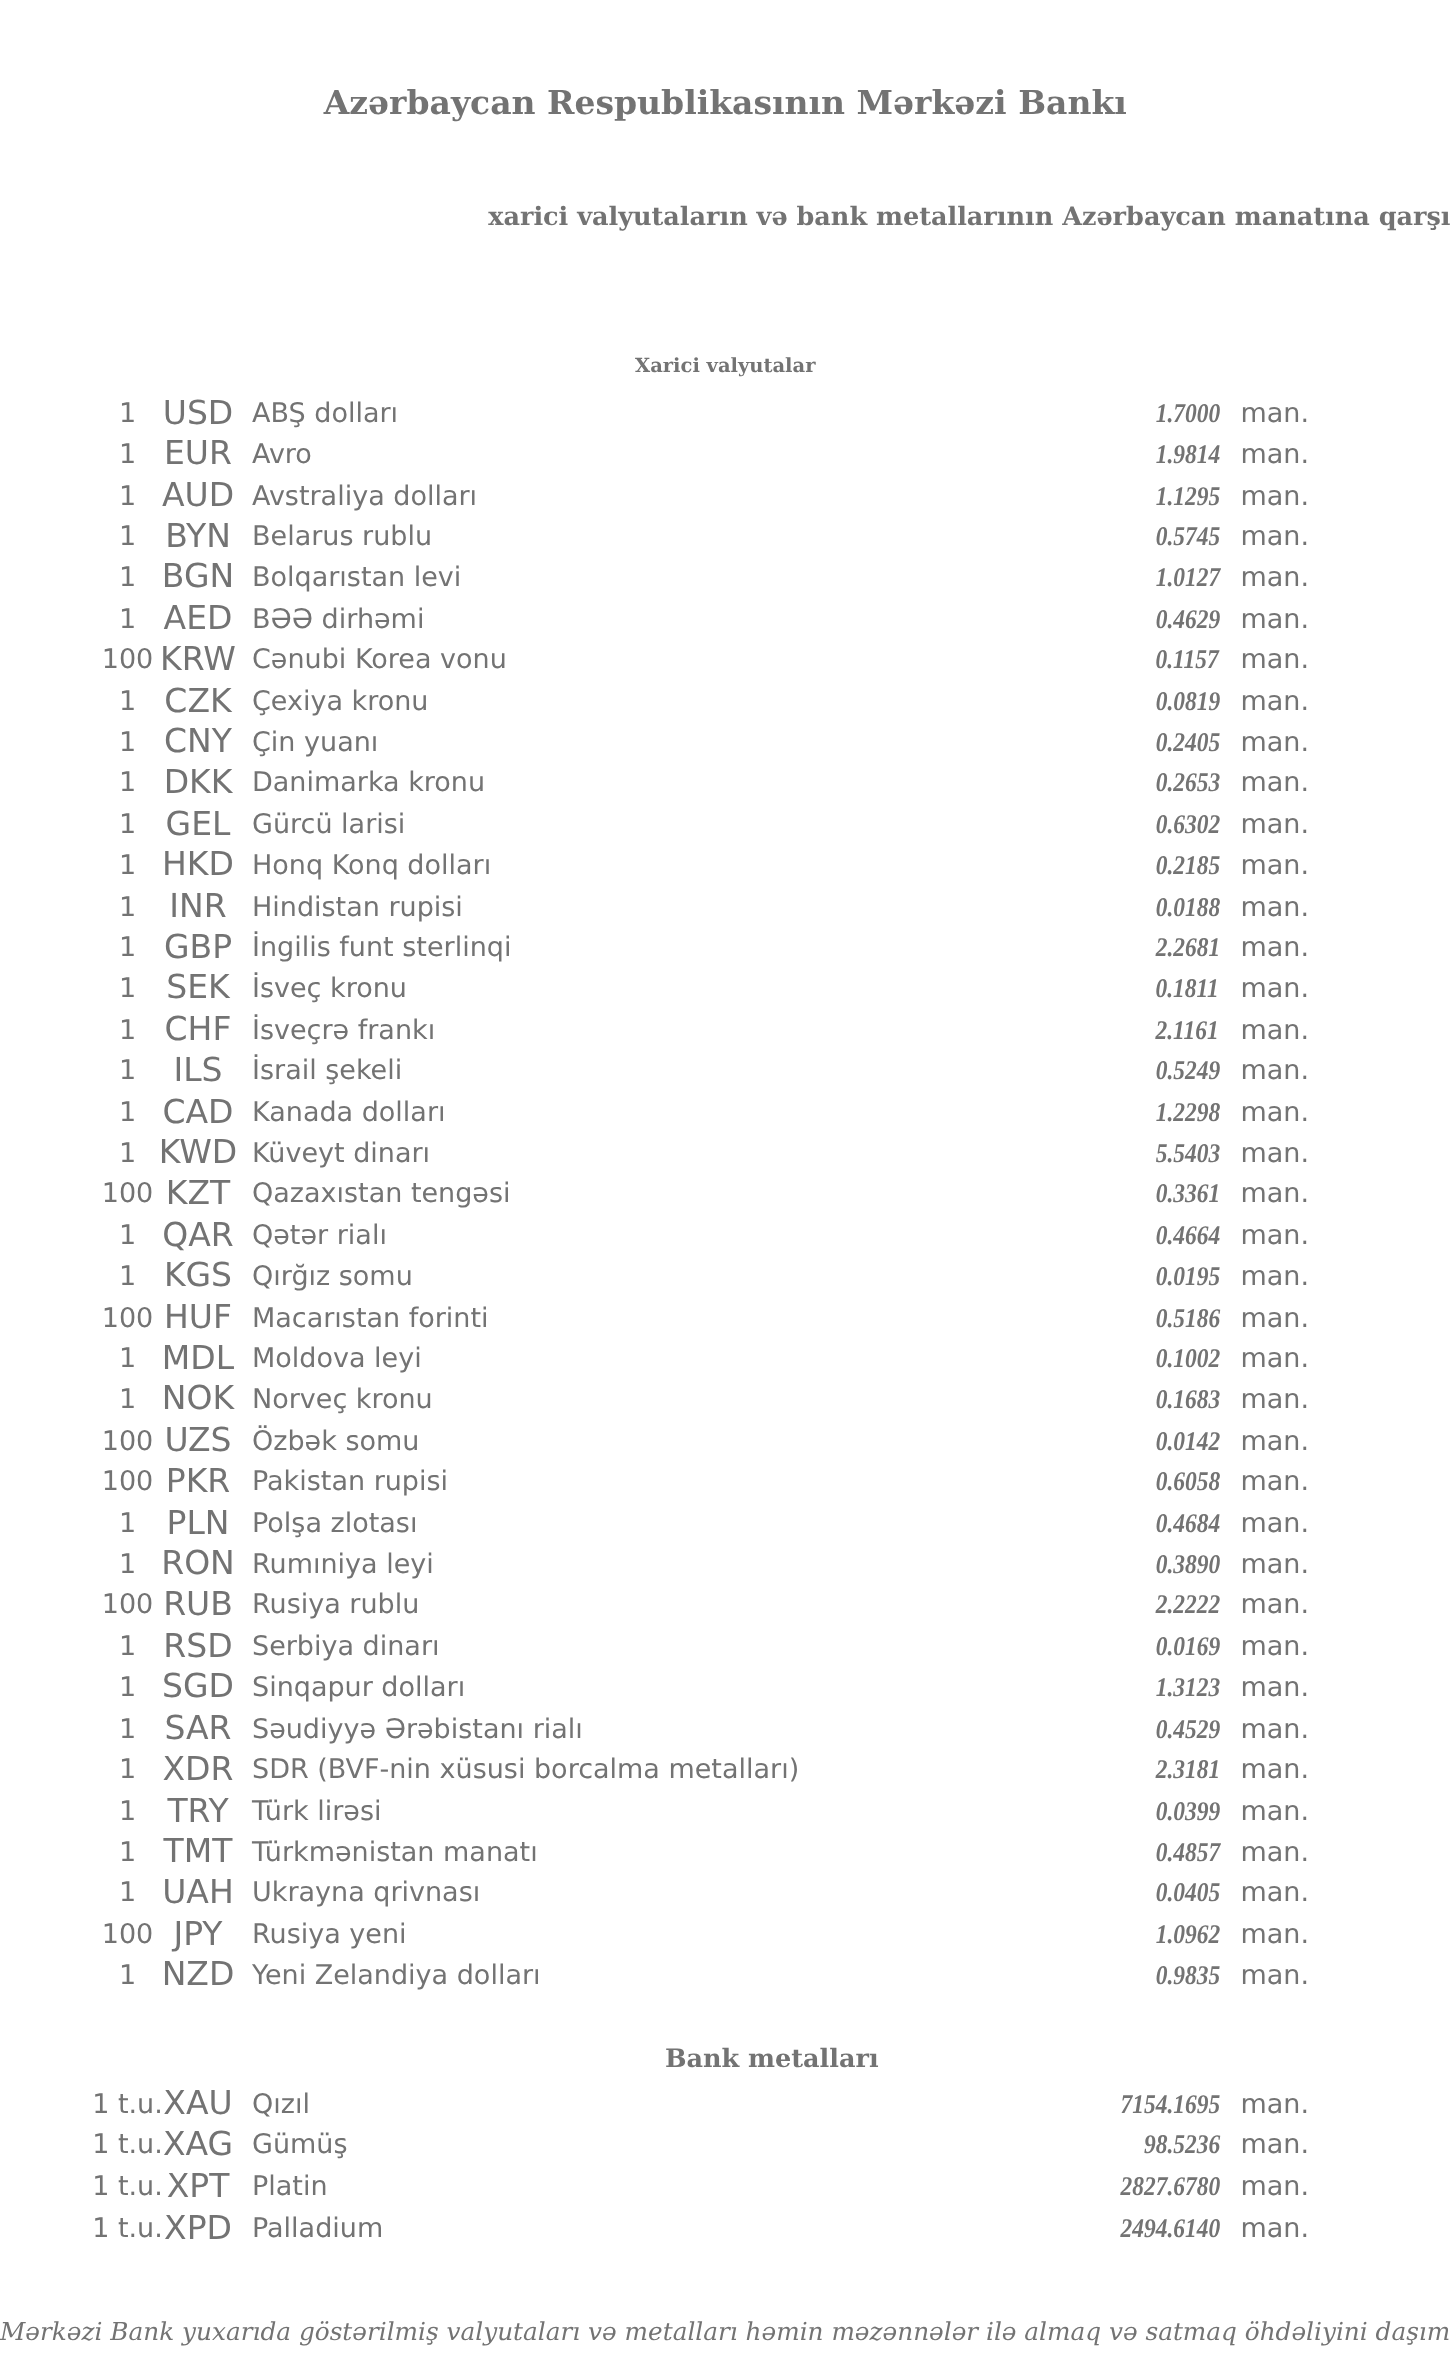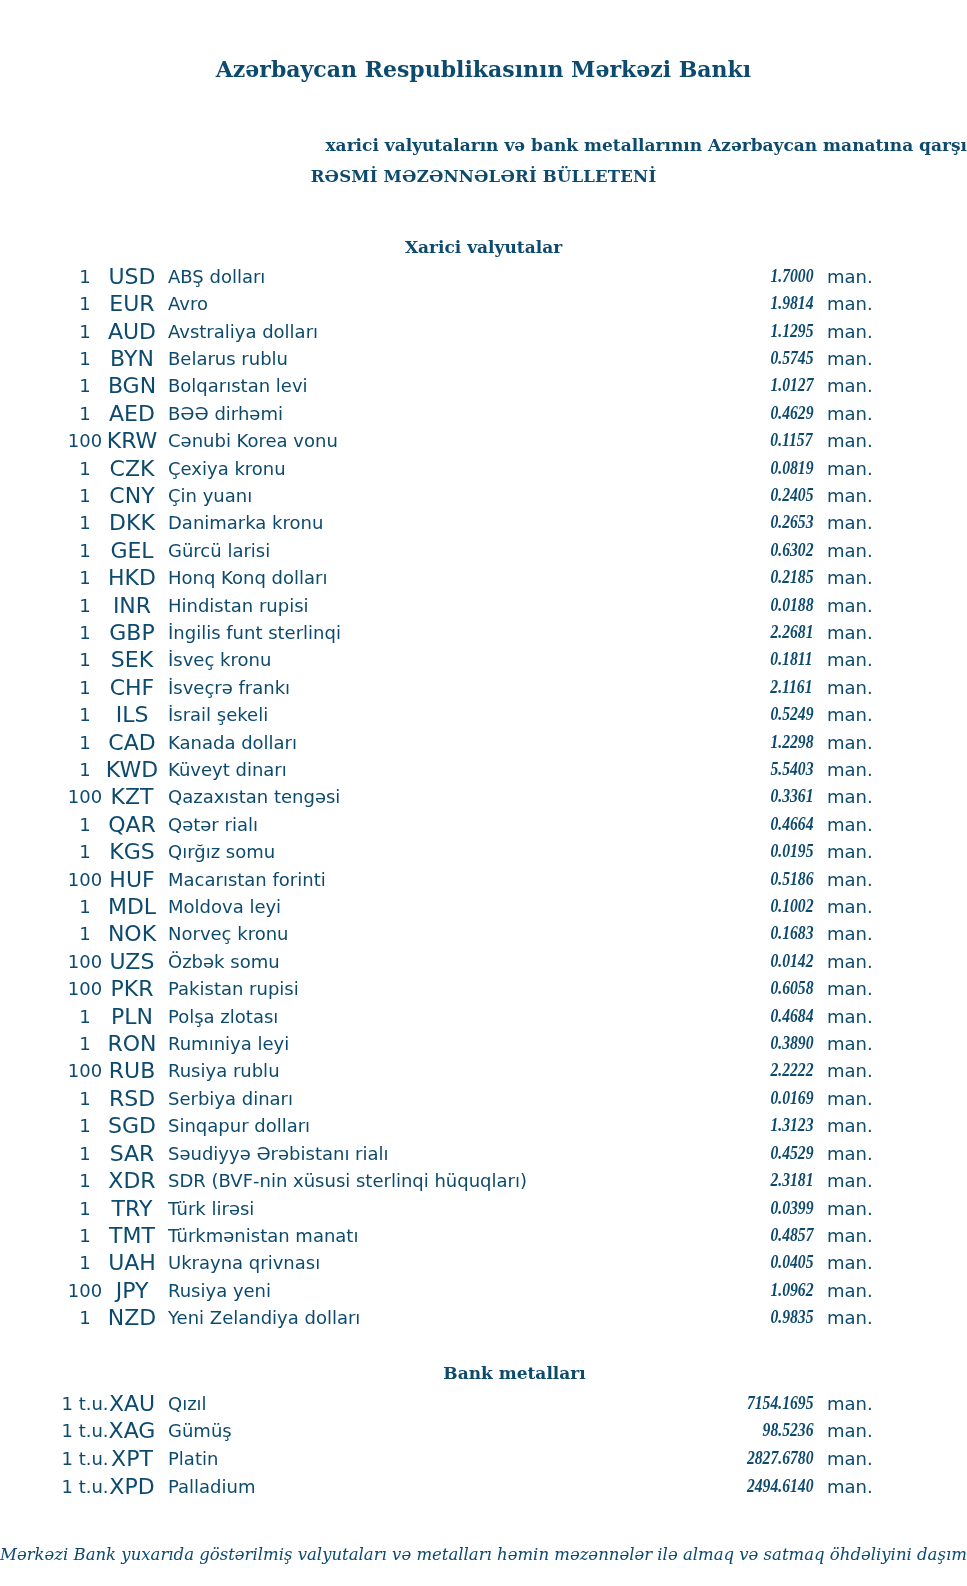--- a/index.html
+++ b/index.html
@@ -1,38 +1,38 @@
 <!DOCTYPE html>
 <html><head>
 <meta charset="utf-8">
 <style>
   html, body { margin: 0; padding: 0; background: #ffffff; }
   .page {
     position: relative;
     width: 967px;
     height: 1586px;
     background: #ffffff;
-    color: #0c4a6e;
+    color: #737373;
     font-family: "DejaVu Sans", sans-serif;
     overflow: hidden;
   }
   .hline {
     position: absolute;
     left: 0;
     width: 100%;
     text-align: center;
     font-family: "DejaVu Serif", "Liberation Serif", serif;
     font-weight: bold;
     white-space: nowrap;
   }
   .bank-title   { top: 56px;  font-size: 22px; }
   .date-line    { top: 104px; font-size: 15px; }
   .subject-line { top: 135px; font-size: 17px; text-align: right; }
   .bulletin-title { top: 167px; font-size: 16.5px; letter-spacing: 0.2px; }
-  .section-title-cur { top: 237px; font-size: 17px; }
+  .section-title-cur { top: 237px; font-size: 13px; }
   .section-title-met { top: 1363px; font-size: 17px; padding-left: 31px; }
 
   .rates-table { position: absolute; left: 0; width: 100%; }
   .cur-table { top: 262px; }
   .met-table { top: 1389px; }
   .rate-row { position: relative; height: 27.42px; }
   .met-table .rate-row { height: 27.6px; }
 
   .cell { position: absolute; top: 50%; transform: translateY(-50%); white-space: nowrap; }
   .c-qty  { left: 40px;  width: 90px; text-align: center; font-size: 18px; }
@@ -62,21 +62,20 @@
     white-space: nowrap;
   }
 </style>
 </head>
 <body>
 
 <div class="page">
 
   <div class="hline bank-title">Azərbaycan Respublikasının Mərkəzi Bankı</div>
   <div class="hline subject-line">xarici valyutaların və bank metallarının Azərbaycan manatına qarşı</div>
-  <div class="hline bulletin-title">RƏSMİ MƏZƏNNƏLƏRİ BÜLLETENİ</div>
 
   <div class="hline section-title-cur">Xarici valyutalar</div>
 
   <div class="rates-table cur-table" id="currencies-table">
   <div class="rate-row">
     <span class="cell c-qty">1</span>
     <span class="cell c-code">USD</span>
     <span class="cell c-name">ABŞ dolları</span>
     <span class="cell c-rate">1.7000</span>
     <span class="cell c-unit">man.</span>
@@ -334,21 +333,21 @@
     <span class="cell c-qty">1</span>
     <span class="cell c-code">SAR</span>
     <span class="cell c-name">Səudiyyə Ərəbistanı rialı</span>
     <span class="cell c-rate">0.4529</span>
     <span class="cell c-unit">man.</span>
   </div>
 
   <div class="rate-row">
     <span class="cell c-qty">1</span>
     <span class="cell c-code">XDR</span>
-    <span class="cell c-name">SDR (BVF-nin xüsusi sterlinqi hüquqları)</span>
+    <span class="cell c-name">SDR (BVF-nin xüsusi borcalma metalları)</span>
     <span class="cell c-rate">2.3181</span>
     <span class="cell c-unit">man.</span>
   </div>
 
   <div class="rate-row">
     <span class="cell c-qty">1</span>
     <span class="cell c-code">TRY</span>
     <span class="cell c-name">Türk lirəsi</span>
     <span class="cell c-rate">0.0399</span>
     <span class="cell c-unit">man.</span>

